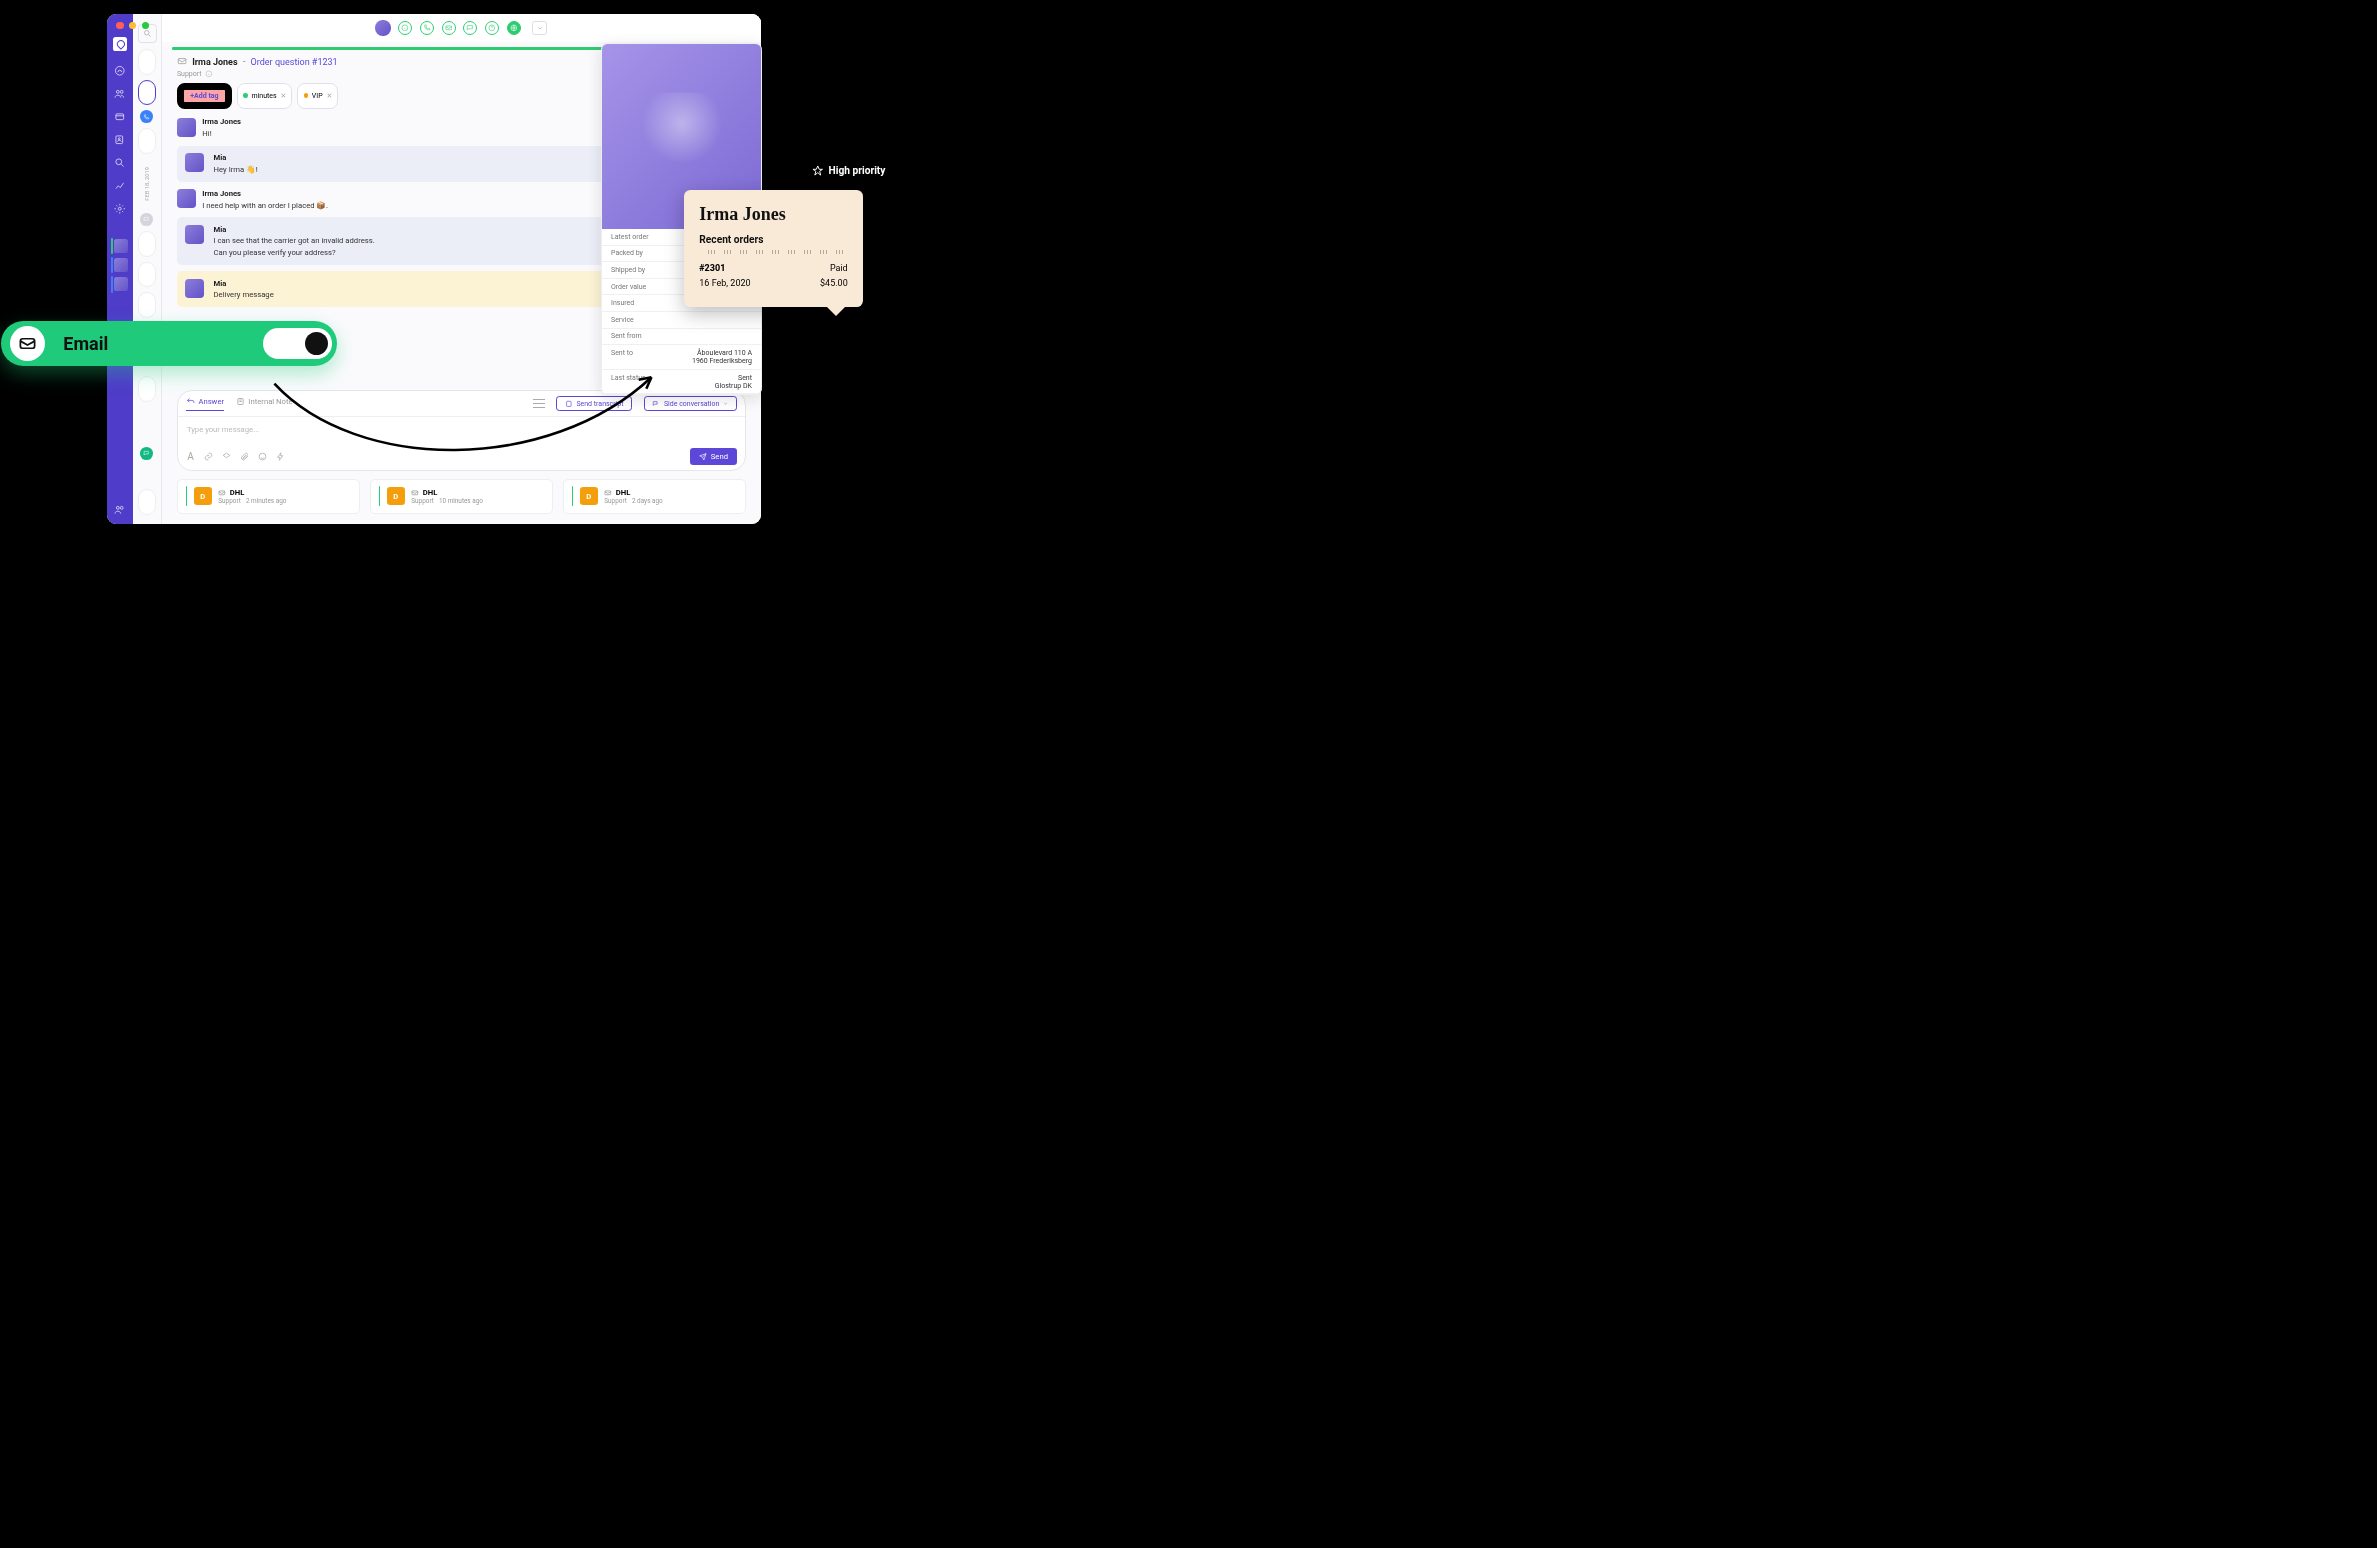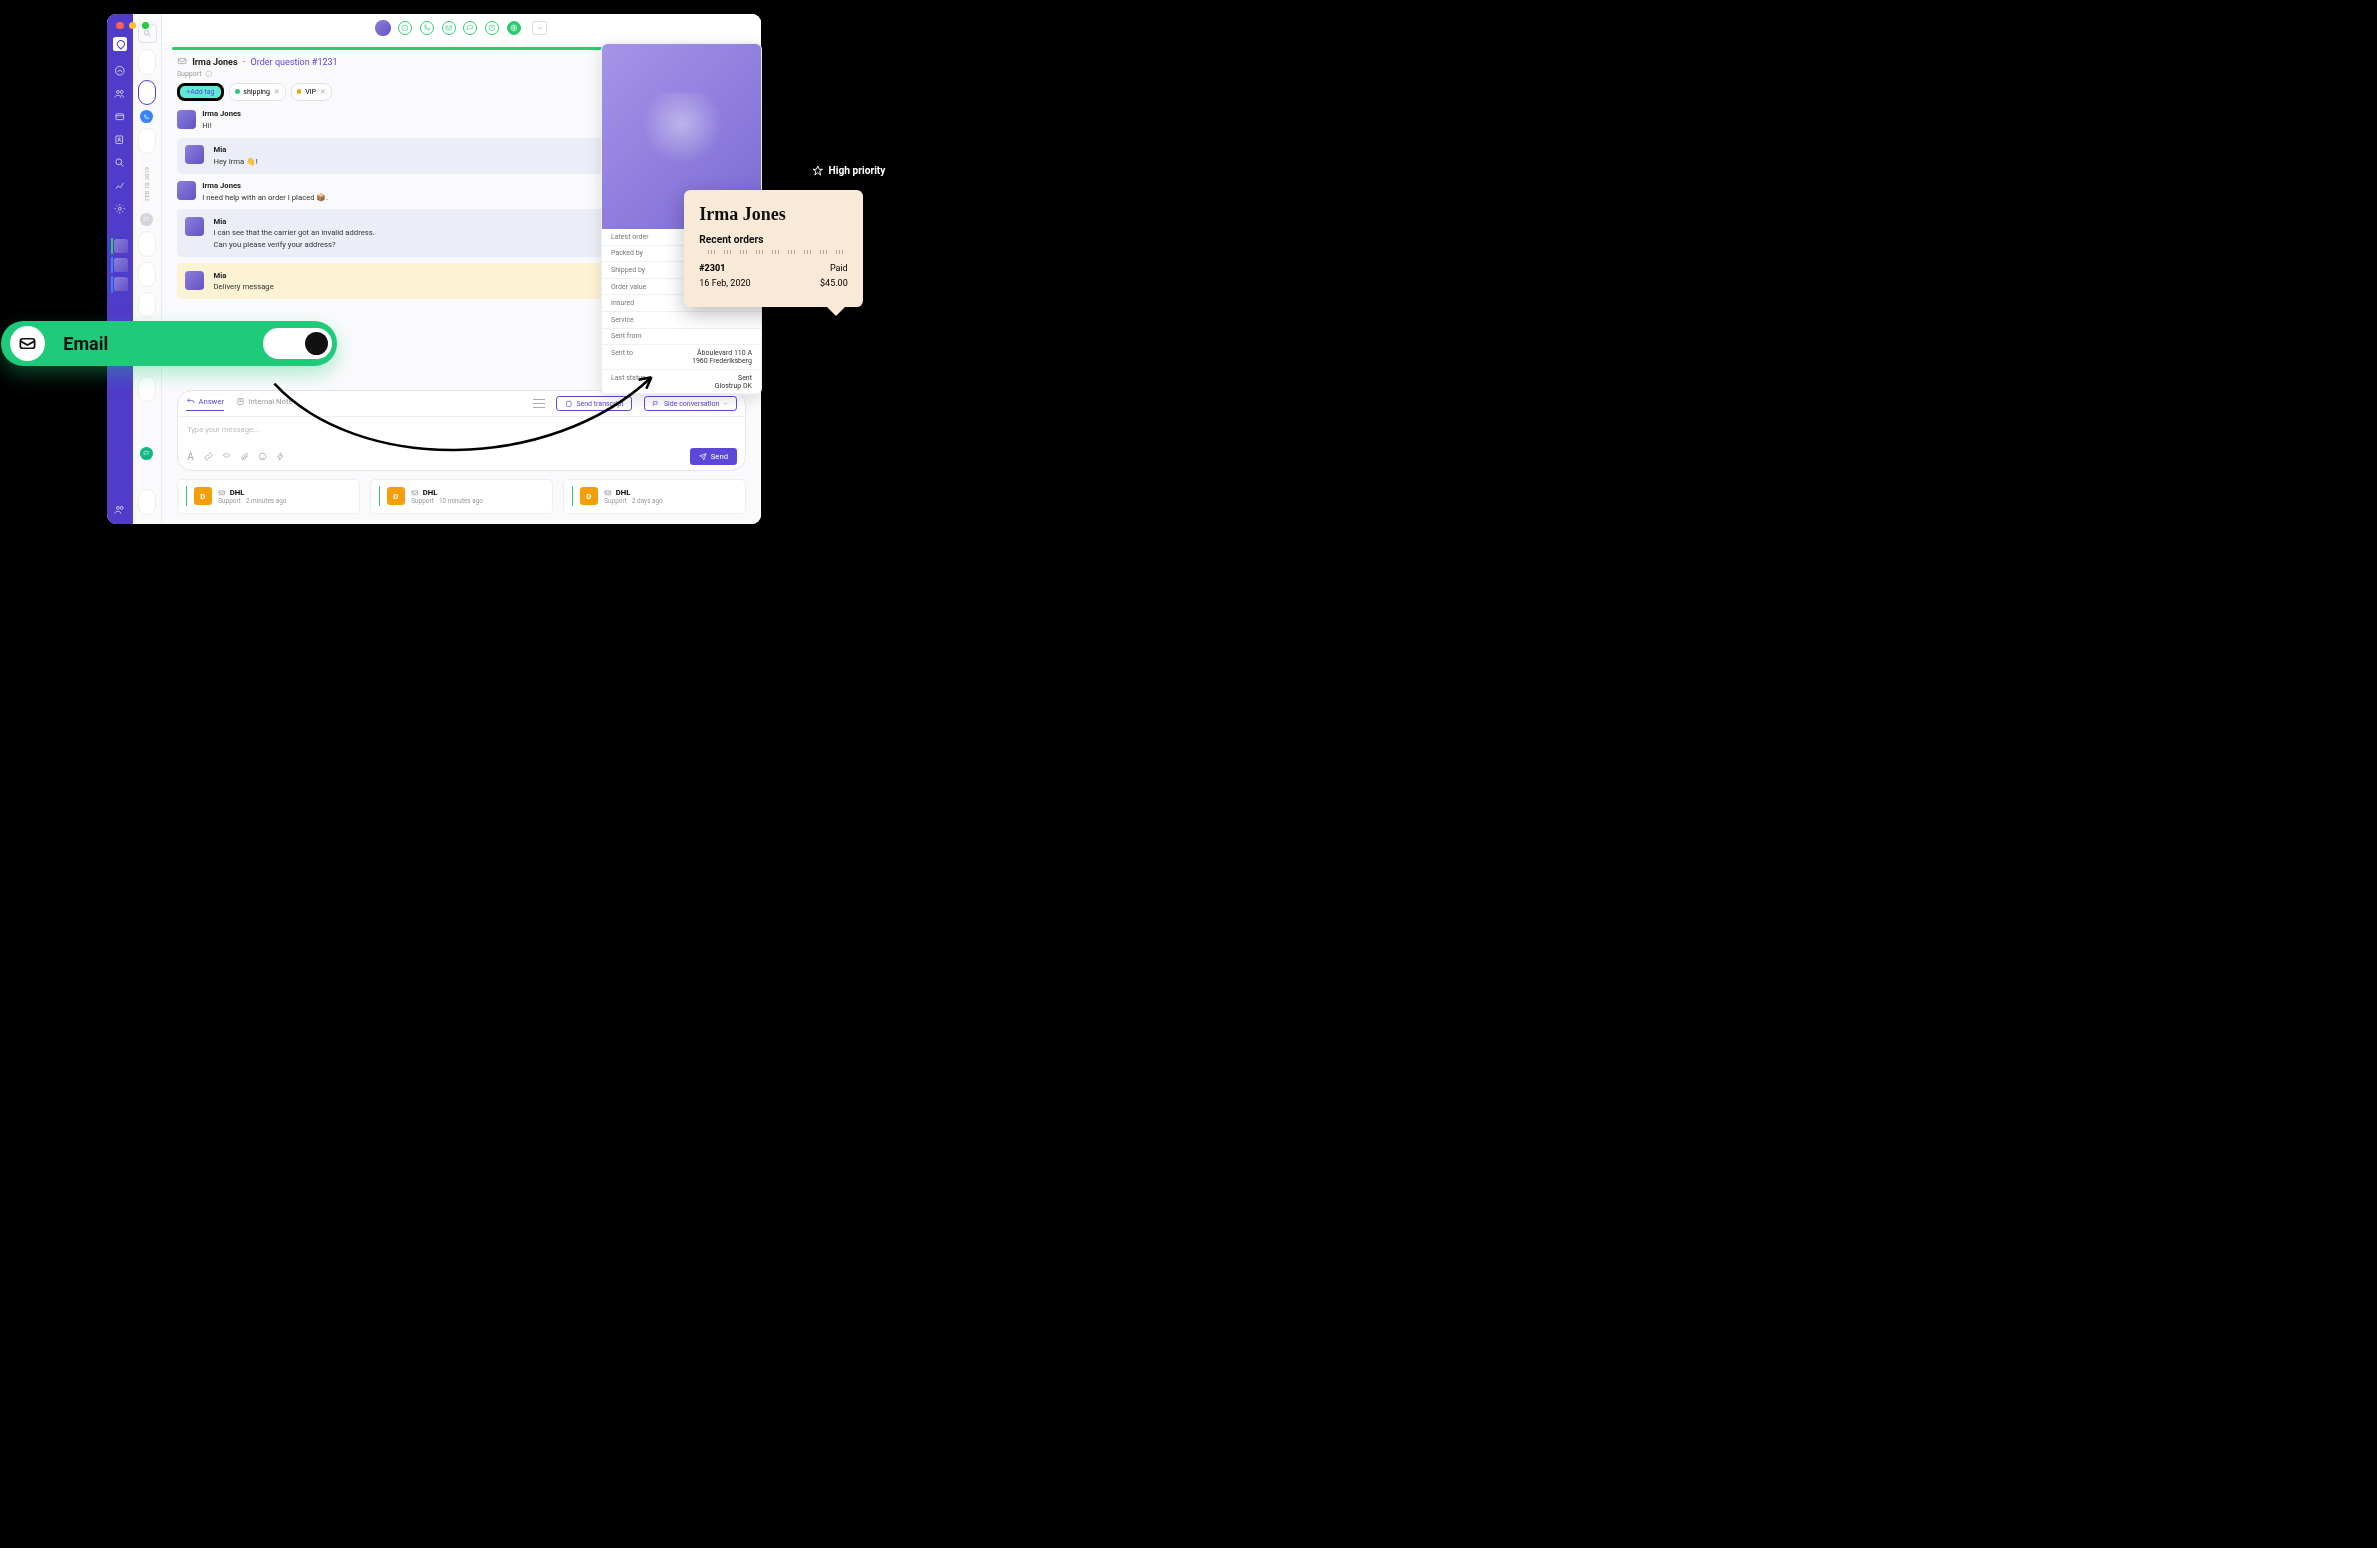--- a/index.html
+++ b/index.html
@@ -54,21 +54,21 @@
 .th-title-row svg { stroke: #888; fill: none; stroke-width: 1.5; }
 .th-name { font-weight: 700; font-size: 9px; }
 .th-subject { color: #5b47d8; font-size: 9px; }
 .th-support { font-size: 7px; color: #999; margin-top: 2.6px; display: flex; align-items: center; gap: 3.8px; }
 .th-right { display: flex; align-items: center; gap: 5.1px; }
 .th-av { width: 18px; height: 18px; border-radius: 3.8px; background: linear-gradient(135deg,#8b7fd9,#6352c8); }
 .th-btn { height: 16.6px; padding: 0 5.1px; border: 1px solid #5b47d8; color: #5b47d8; border-radius: 3.2px; display: flex; align-items: center; gap: 2.6px; font-size: 7.7px; cursor: pointer; background: #fff; }
 .th-close { border-color: #e85f5f; color: #e85f5f; }
 
 .tags-row { padding: 0 15.3px 7.7px; display: flex; gap: 5.1px; }
-.add-tag { border: 3px solid #000000; color: #5b47d8; padding: 1.9px 6.4px; border-radius: 7.7px; font-size: 7px; cursor: pointer; background: #5eead4; }
+.add-tag { border: 7px solid #000000; color: #5b47d8; padding: 1.9px 6.4px; border-radius: 7.7px; font-size: 7px; cursor: pointer; background: #fca5a5; font-weight: bold; }
 .tag { background: #fff; border: 0.6px solid #e0e0e8; padding: 1.9px 5.1px; border-radius: 7.7px; font-size: 7px; display: flex; align-items: center; gap: 3.8px; }
 .tag-dot { width: 4.5px; height: 4.5px; border-radius: 50%; }
 .tag-x { color: #aaa; cursor: pointer; }
 
 .thread { padding: 0 15.3px; flex: 1; overflow: auto; }
 .msg-row { display: flex; gap: 6.4px; margin-bottom: 6.4px; position: relative; }
 .msg-av { width: 19px; height: 19px; border-radius: 3.8px; background: linear-gradient(135deg,#8b7fd9,#6352c8); flex-shrink: 0; margin-top: 1.3px; }
 .msg-body { flex: 1; font-size: 7.7px; line-height: 1.5; }
 .msg-name { font-weight: 700; color: #222; }
 .msg-text { color: #333; }
@@ -324,21 +324,21 @@
             </svg>
           </button>
         <button class="th-btn th-close">Close</button>
       </div>
     </div>
 
     <div class="tags-row">
       <button class="add-tag">+Add tag</button>
       <span class="tag">
           <span class="tag-dot" style="background:#2ecc71"></span>
-          <span>shipping</span>
+          <span>minutes</span>
           <span class="tag-x">✕</span>
         </span>
       <span class="tag">
           <span class="tag-dot" style="background:#f59e0b"></span>
           <span>VIP</span>
           <span class="tag-x">✕</span>
         </span>
     </div>
 
     <div class="thread">

